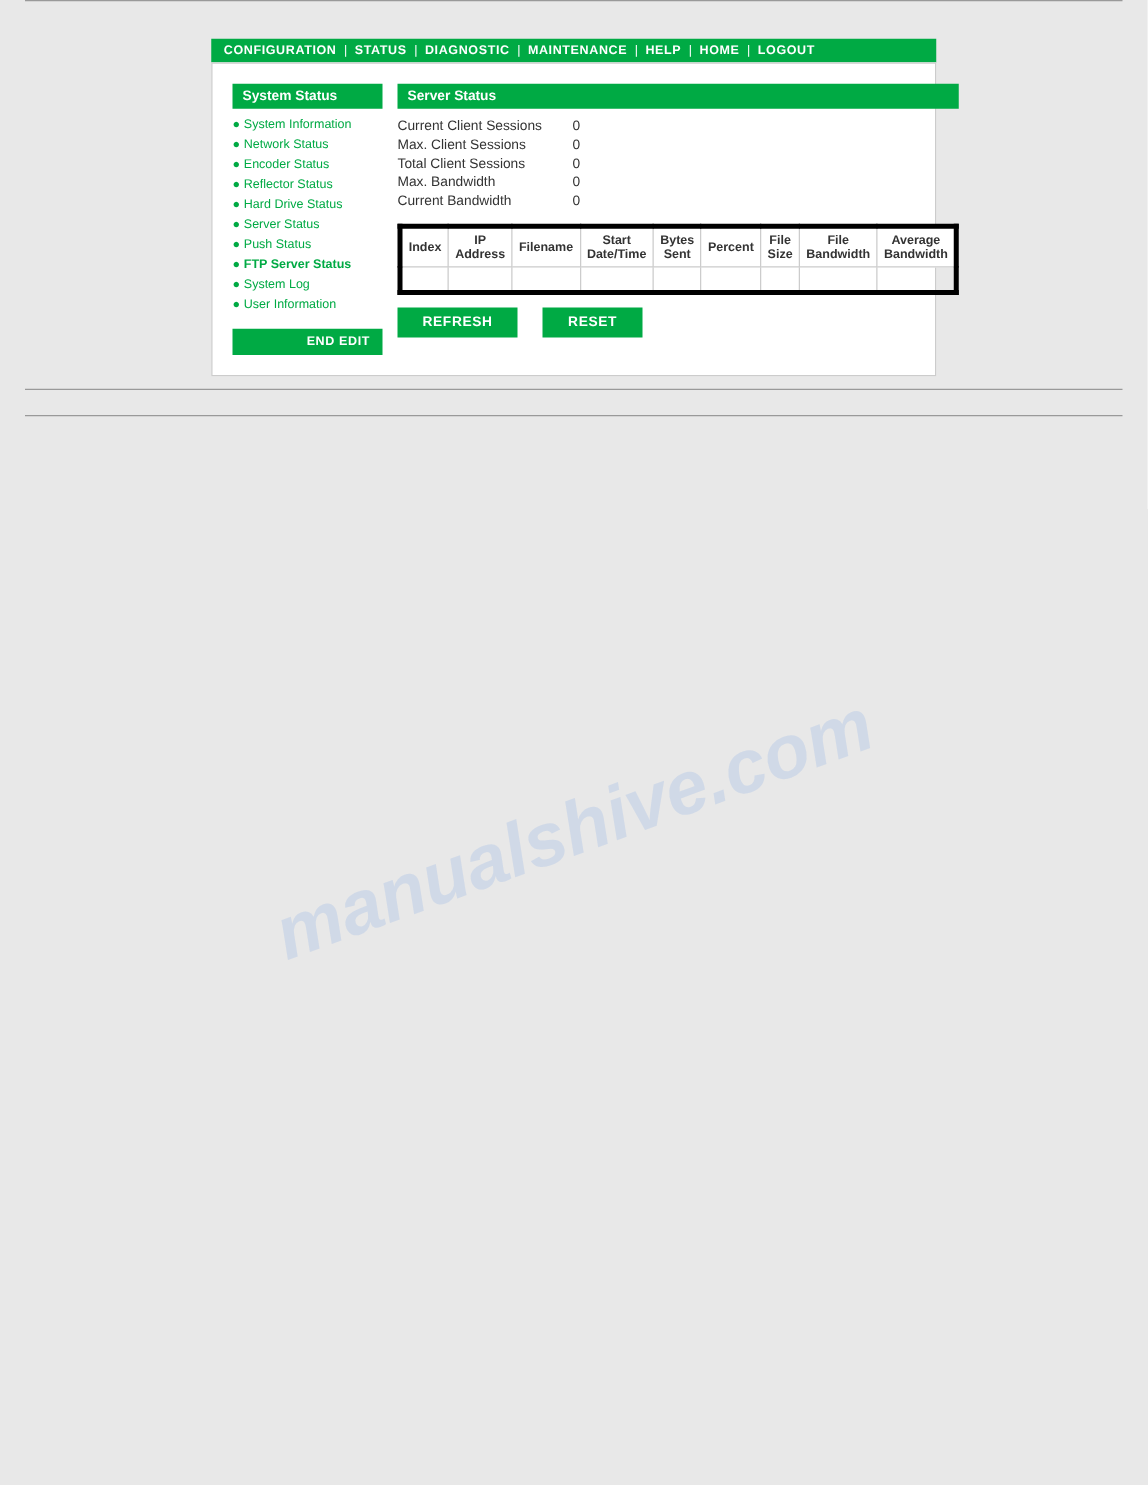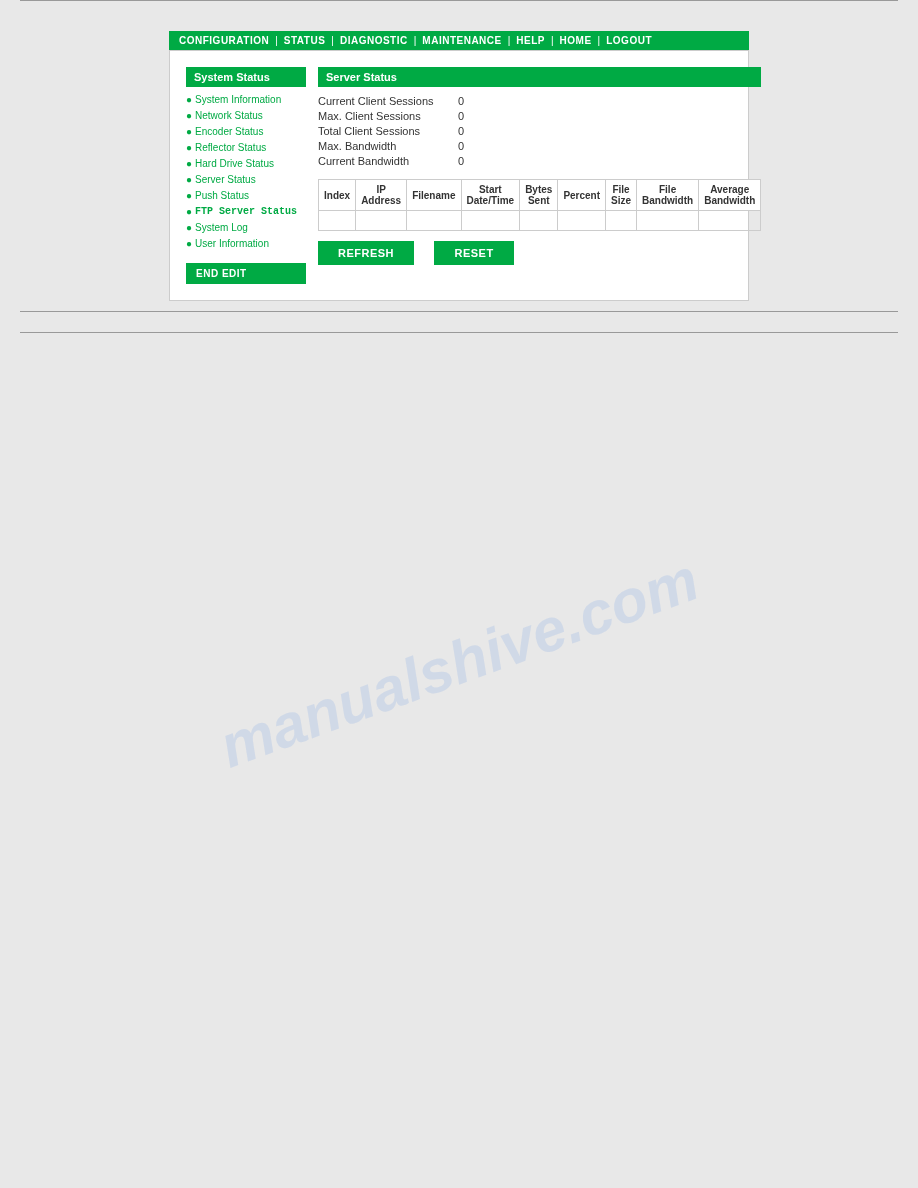--- a/index.html
+++ b/index.html
@@ -120,32 +120,31 @@
     }
     .sidebar-link {
       color: #00aa44;
       font-size: 10px;
       cursor: pointer;
       text-decoration: none;
       line-height: 1.4;
     }
     .sidebar-link.active {
       font-weight: bold;
-      font-family: Liberation Mono, monospace;
     }
     .end-edit-btn {
       background: #00aa44;
       color: #fff;
       border: none;
       font-size: 10px;
       font-weight: bold;
       padding: 5px 10px;
       cursor: pointer;
       width: 100%;
-      text-align: left;
+      text-align: right;
       letter-spacing: 0.5px;
     }
     
     .main-content {
       flex: 1;
     }
     .page-title {
       font-size: 16px;
       font-weight: bold;
       color: #333;
@@ -172,21 +171,21 @@
       color: #333;
     }
     .status-value {
       font-size: 11px;
       color: #333;
     }
     
     .data-table {
       width: 100%;
       border-collapse: collapse;
-      border: 1px solid #000000;
+      border: 4px solid #000000;
       margin-bottom: 10px;
       font-size: 10px;
     }
     .data-table th {
       background: #fff;
       border: 1px solid #ccc;
       padding: 4px 5px;
       text-align: center;
       font-weight: bold;
       color: #333;

